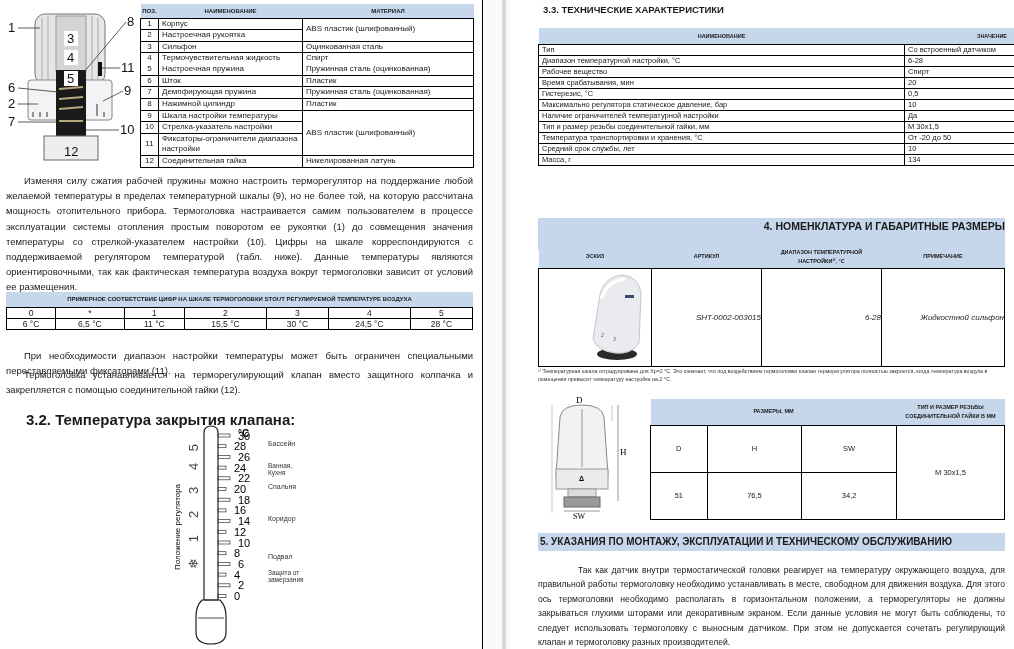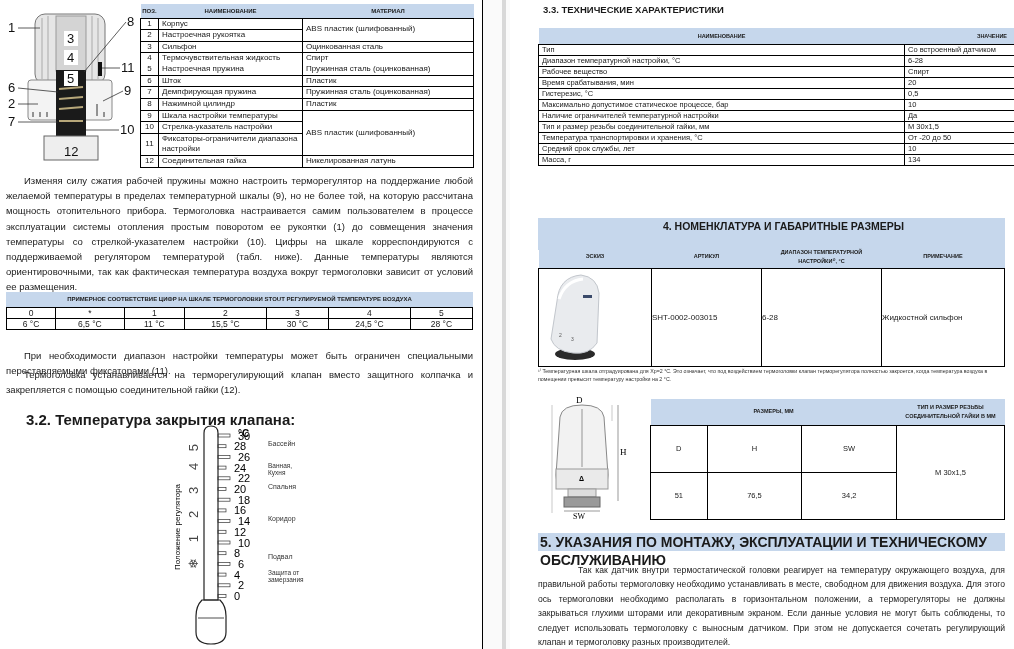--- a/index.html
+++ b/index.html
@@ -35,32 +35,32 @@
   #thermo { position: absolute; left: 160px; top: 420px; width: 170px; height: 229px; }
 
   
   #sec33-title { position: absolute; left: 33px; top: 4px; font-size: 9.5px; font-weight: bold; }
   #tech-table { position: absolute; left: 28px; top: 28px; width: 542px; border-collapse: collapse; font-size: 7.5px; }
   #tech-table th { height: 16px; font-size: 5.5px; font-weight: bold; text-align: center; }
   #tech-table td { border: 1px solid #000; padding: 0 3px; height: 10.8px; line-height: 10px; }
   #tech-table td.v { width: 175px; }
   #tech-table tr.tall td { height: 21px; }
 
-  #sec4-title { position: absolute; left: 28px; top: 218px; width: 467px; height: 32px; font-size: 10.5px; font-weight: bold; text-align: center; line-height: 16px; padding-left: 24px; }
+  #sec4-title { position: absolute; left: 28px; top: 218px; width: 467px; height: 32px; font-size: 10.5px; font-weight: bold; text-align: right; line-height: 16px; padding-left: 24px; }
   #nom-table { position: absolute; left: 28px; top: 246px; width: 467px; border-collapse: collapse; font-size: 8px; }
   #nom-table th { height: 22px; font-size: 5.5px; font-weight: bold; text-align: center; line-height: 9px; }
-  #nom-table td { border: 1px solid #000; height: 98px; text-align: left; vertical-align: middle; }
+  #nom-table td { border: 1px solid #000; height: 98px; text-align: right; vertical-align: middle; font-style: italic; }
   #footnote { position: absolute; left: 28px; top: 367px; width: 470px; font-size: 5.3px; line-height: 8px; color: #333; }
 
   #dims-figure { position: absolute; left: 28px; top: 395px; width: 90px; height: 125px; }
   #dims-table { position: absolute; left: 140px; top: 399px; width: 355px; border-collapse: collapse; font-size: 7.5px; }
   #dims-table th { height: 26px; font-size: 5.5px; font-weight: bold; text-align: center; line-height: 9px; }
   #dims-table td { border: 1px solid #000; height: 47px; text-align: center; vertical-align: middle; }
 
-  #sec5-title { position: absolute; left: 28px; top: 533px; width: 467px; height: 18px; font-size: 14px; font-weight: bold; line-height: 18px; padding-left: 2px; }
+  #sec5-title { position: absolute; left: 28px; top: 533px; width: 467px; height: 18px; font-size: 10px; font-weight: bold; line-height: 18px; padding-left: 2px; }
   #sec5-para { left: 28px; top: 563px; width: 467px; font-size: 8.6px; line-height: 14.4px; }
 </style>
 </head>
 <body>
 
 <div class="page" id="left-page">
 
   <svg id="parts-figure" viewBox="0 0 140 160">
 
     <rect x="35" y="10" width="70" height="70" rx="10" fill="#e6e6e6" stroke="#777"></rect>
@@ -312,21 +312,21 @@
         </tr>
         <tr>
           <td>Время срабатывания, мин</td>
           <td class="v">20</td>
         </tr>
         <tr>
           <td>Гистерезис, °С</td>
           <td class="v">0,5</td>
         </tr>
         <tr>
-          <td>Максимально допустимое статическое процессе, бар</td>
+          <td>Максимально регулятора статическое давление, бар</td>
           <td class="v">10</td>
         </tr>
         <tr>
           <td>Наличие ограничителей температурной настройки</td>
           <td class="v">Да</td>
         </tr>
         <tr>
           <td>Тип и размер резьбы соединительной гайки, мм</td>
           <td class="v">М 30х1,5</td>
         </tr>

